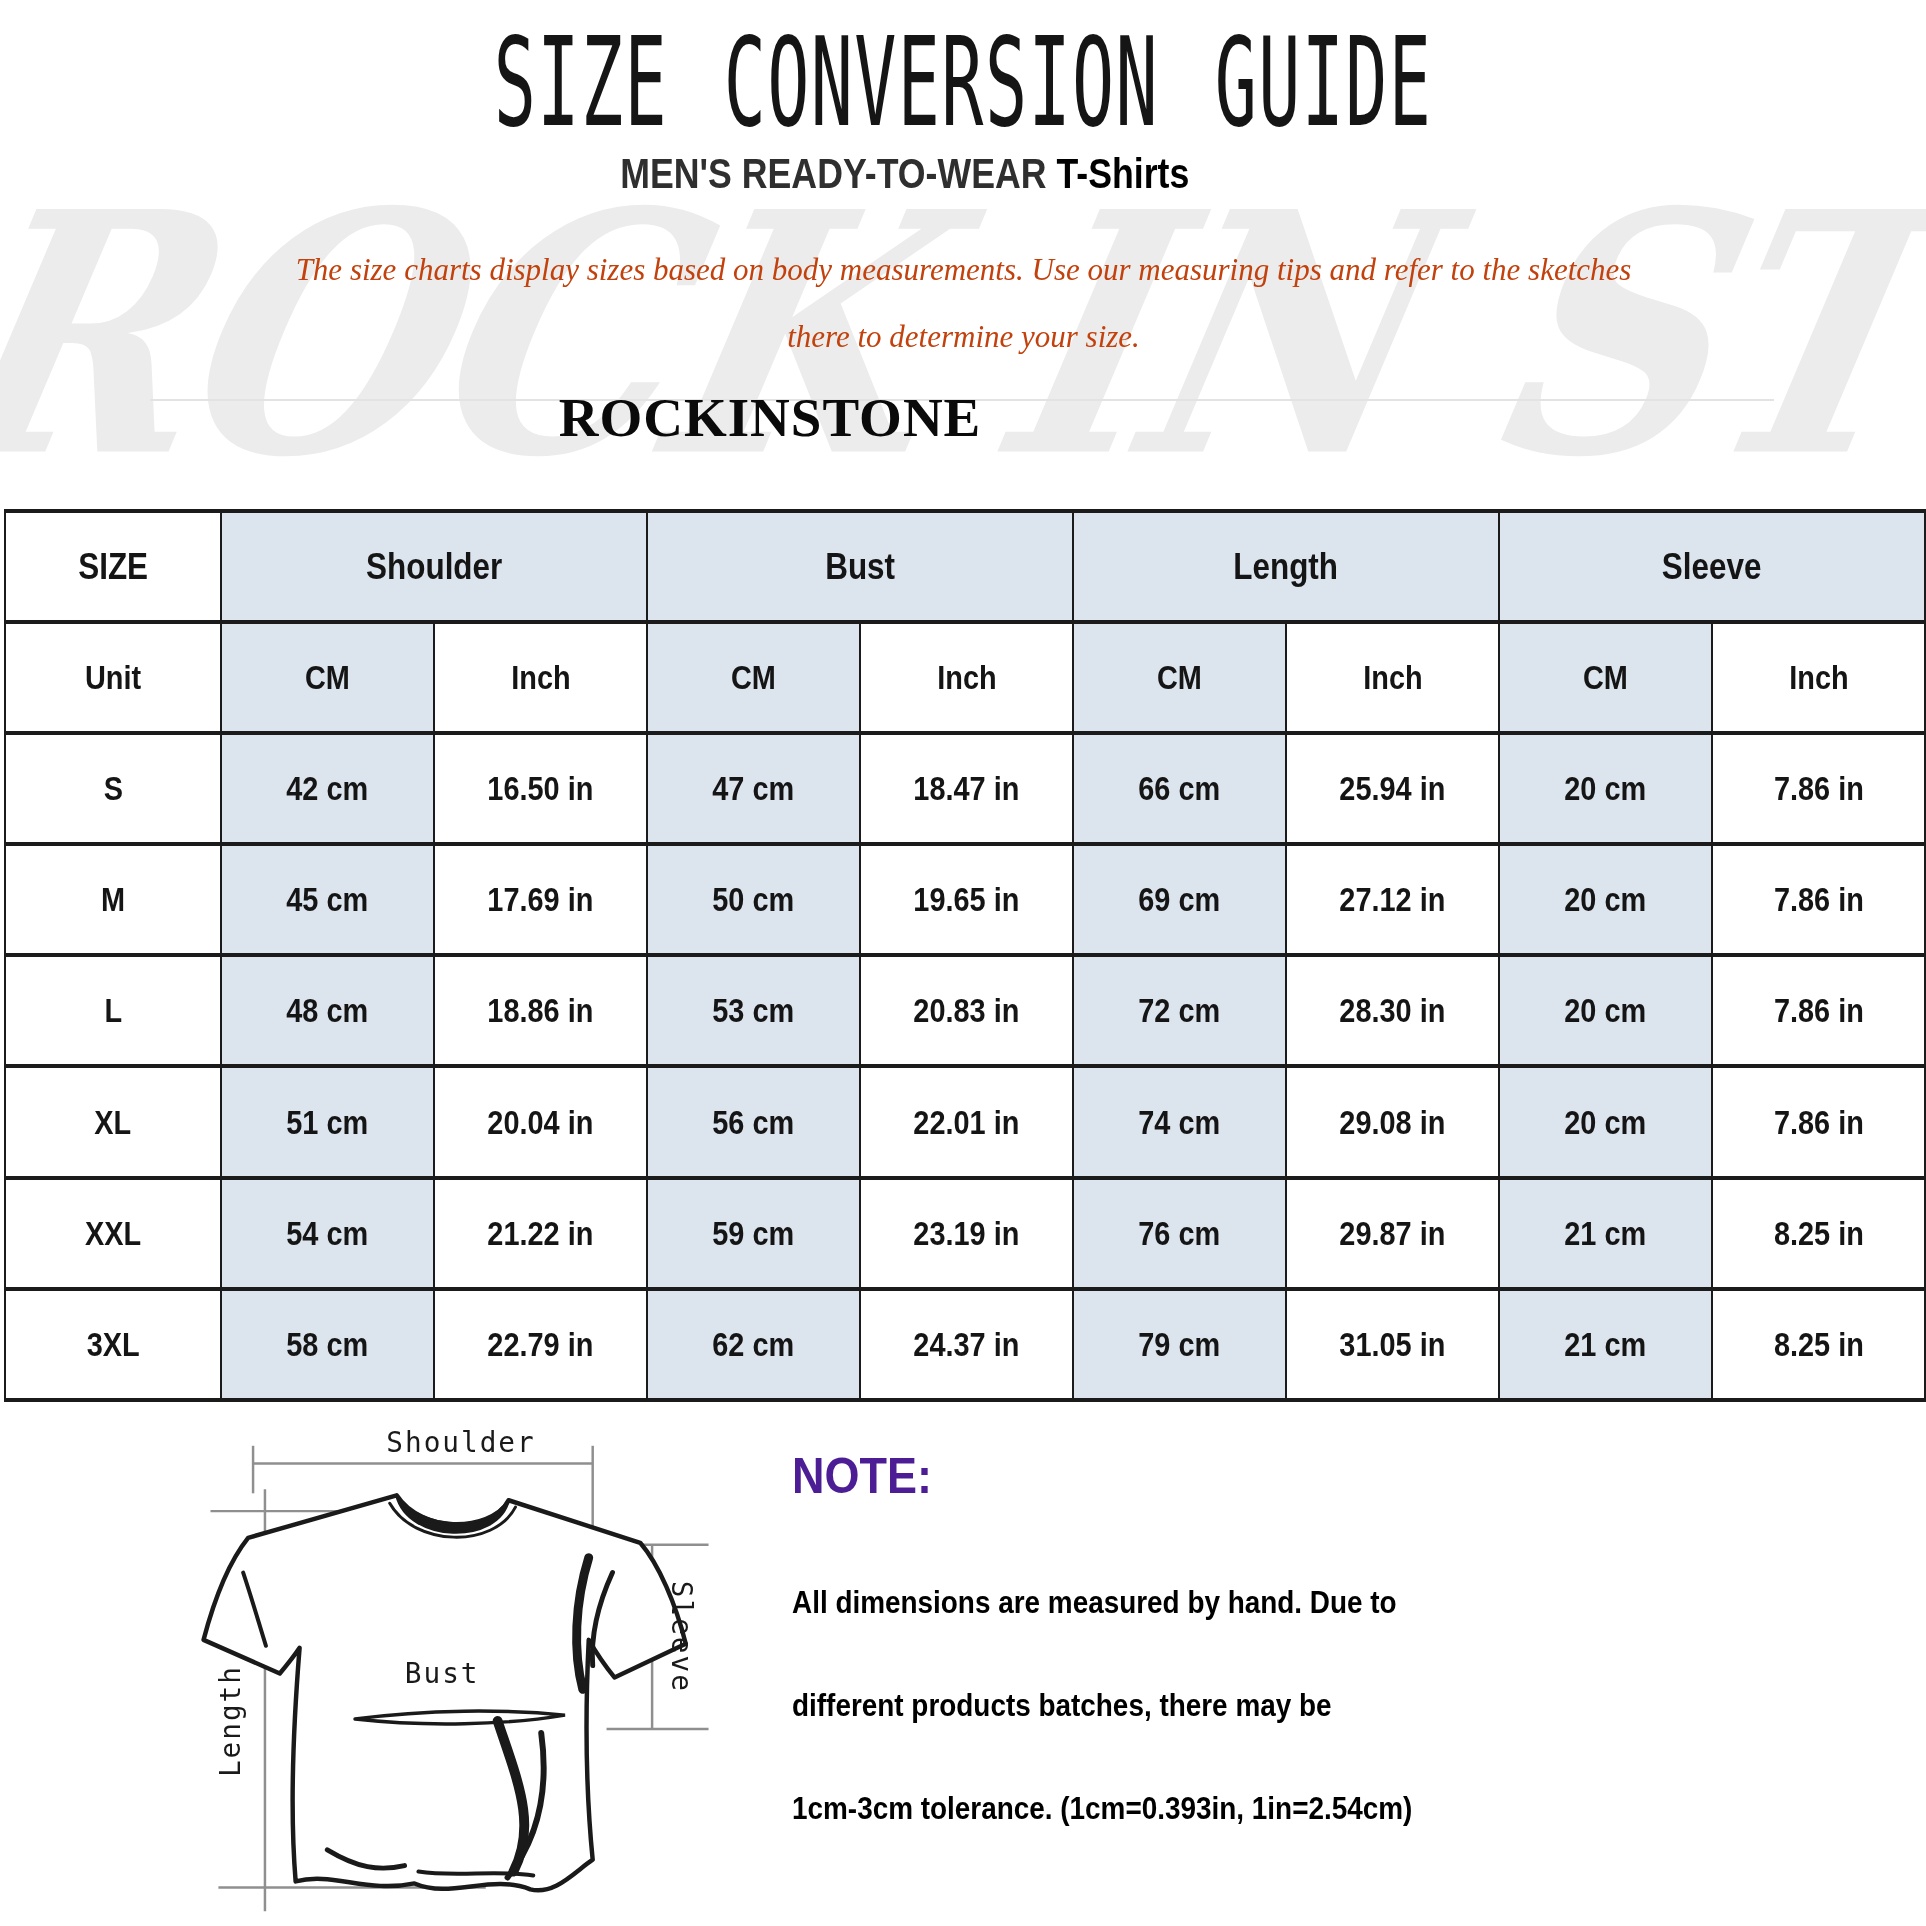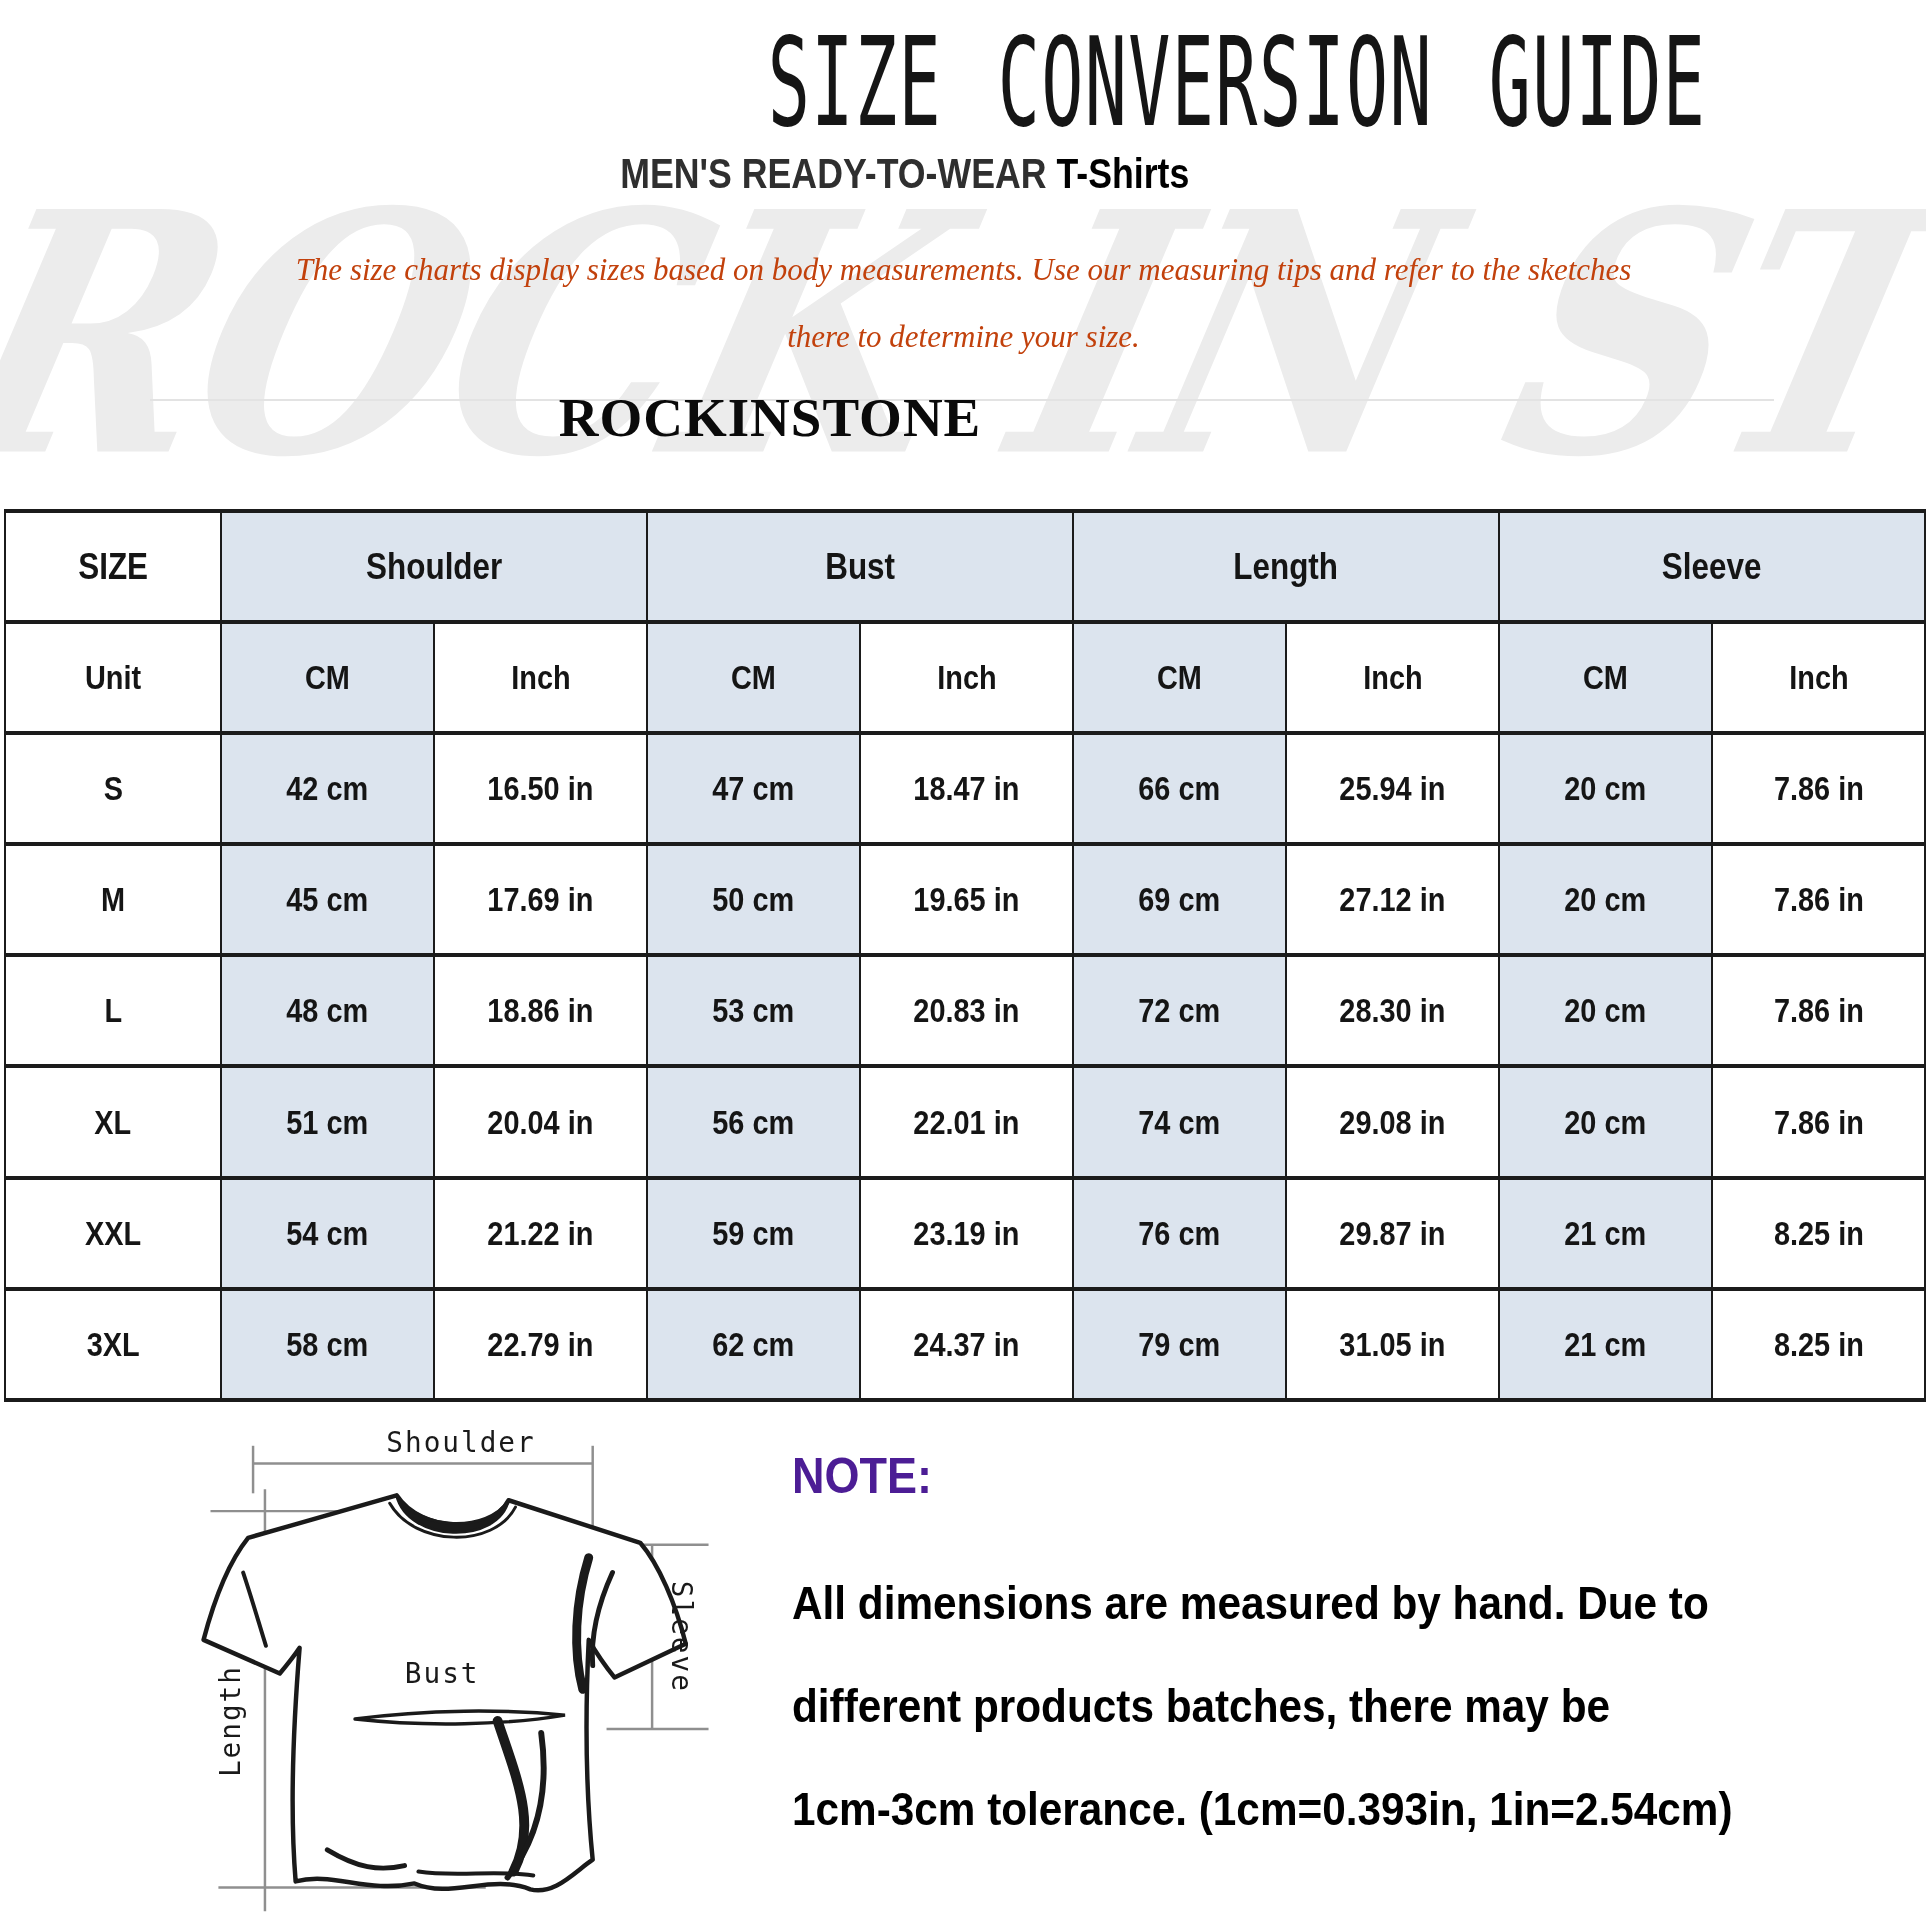--- a/index.html
+++ b/index.html
@@ -12,21 +12,21 @@
   .cxl{display:inline-block;white-space:nowrap;transform:scaleX(.9);transform-origin:left center;}
 
   
   #watermark{top:149px;left:-30px;width:1990px;text-align:center;
      font-family:"DejaVu Serif",serif;font-style:italic;font-weight:bold;
      font-size:297px;line-height:1.25;letter-spacing:-8px;color:#ececec;
      transform:skewX(-14deg) scaleY(1.12);white-space:nowrap;z-index:0;}
   #faint-rule{top:399px;left:150px;width:1624px;height:2px;background:#e3e3e3;z-index:0;}
 
   
-  #main-title{top:10px;left:0;width:1927px;text-align:right;z-index:1;}
+  #main-title{top:10px;left:0;width:1927px;text-align:center;z-index:1;}
   #main-title .t{display:inline-block;font-family:"DejaVu Sans Mono",monospace;font-size:103px;
      font-weight:normal;letter-spacing:2px;word-spacing:18px;color:#151515;
      transform:scale(.68,1.2);transform-origin:center top;white-space:nowrap;}
   #subtitle{top:150px;left:0;width:1810px;text-align:center;z-index:1;font-size:42px;font-weight:bold;}
   #subtitle .part1{color:#2f2f2f;}
   #subtitle .part2{color:#000;}
   #desc1,#desc2{left:0;width:1927px;text-align:center;z-index:1;
      font-family:"Liberation Serif",serif;font-style:italic;font-size:31px;color:#c2410c;}
   #desc1{top:252px;}
   #desc2{top:319px;}
@@ -49,21 +49,21 @@
   #sketch{left:149px;top:1424px;width:624px;height:503px;z-index:1;}
   #sketch svg{width:100%;height:100%;}
   .dim{stroke:#8f8f8f;stroke-width:2.5;fill:none;}
   .outline{stroke:#1a1a1a;stroke-width:4.5;fill:#ffffff;stroke-linejoin:round;stroke-linecap:round;}
   .wrinkle{stroke:#1a1a1a;fill:none;stroke-linecap:round;}
   .sk-label{font-family:"DejaVu Sans Mono",monospace;font-size:28px;fill:#1a1a1a;letter-spacing:2px;}
 
   
   #note{left:792px;top:1447px;width:1135px;z-index:1;}
   #note-heading{font-size:50px;font-weight:bold;color:#4c1d95;}
-  #note-lines{margin-top:46px;font-size:47px;font-weight:bold;color:#000;line-height:103px;}
+  #note-lines{margin-top:46px;font-size:31px;font-weight:bold;color:#000;line-height:103px;}
 </style>
 </head>
 <body>
 
 <div id="page">
 
   <div id="watermark" class="abs">ROCK IN STONE</div>
   <div id="faint-rule" class="abs"></div>
 
   <div id="main-title" class="abs">

